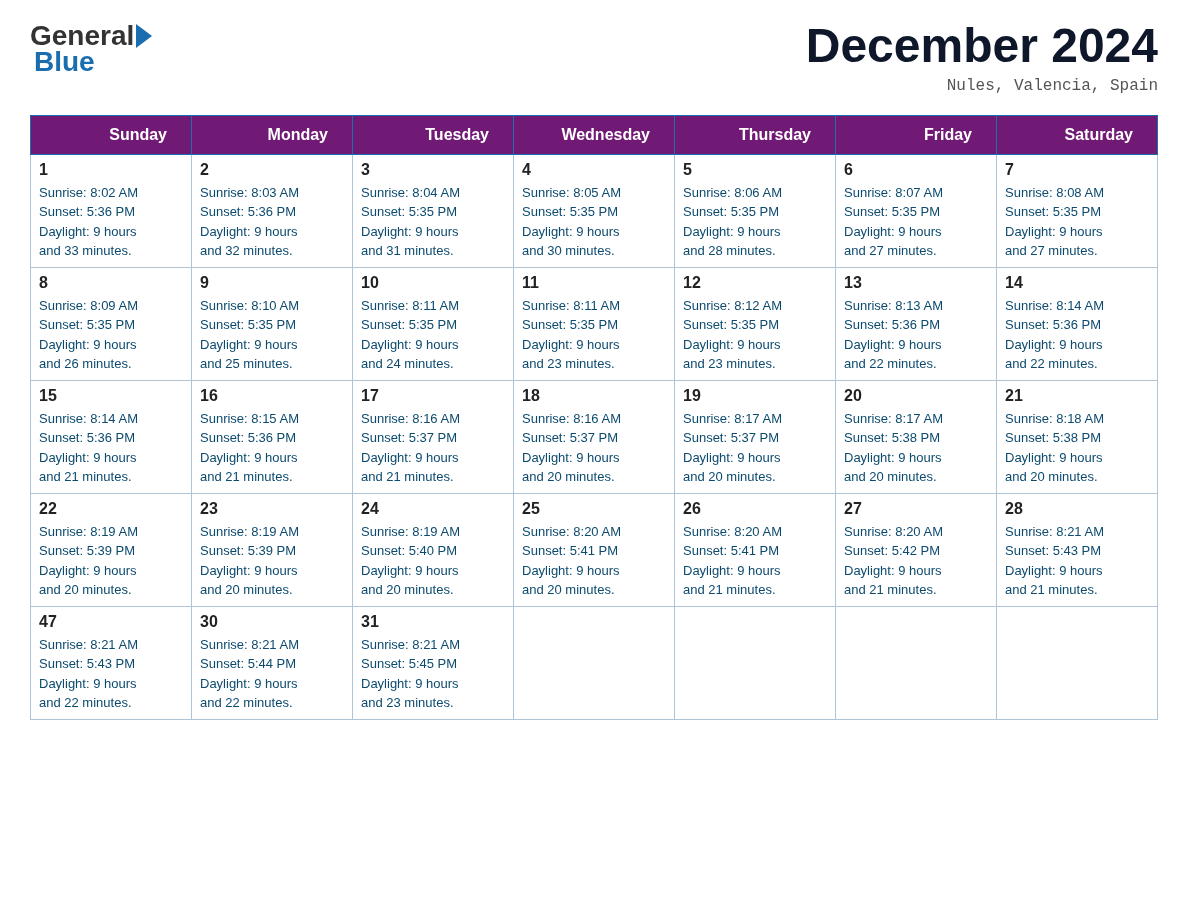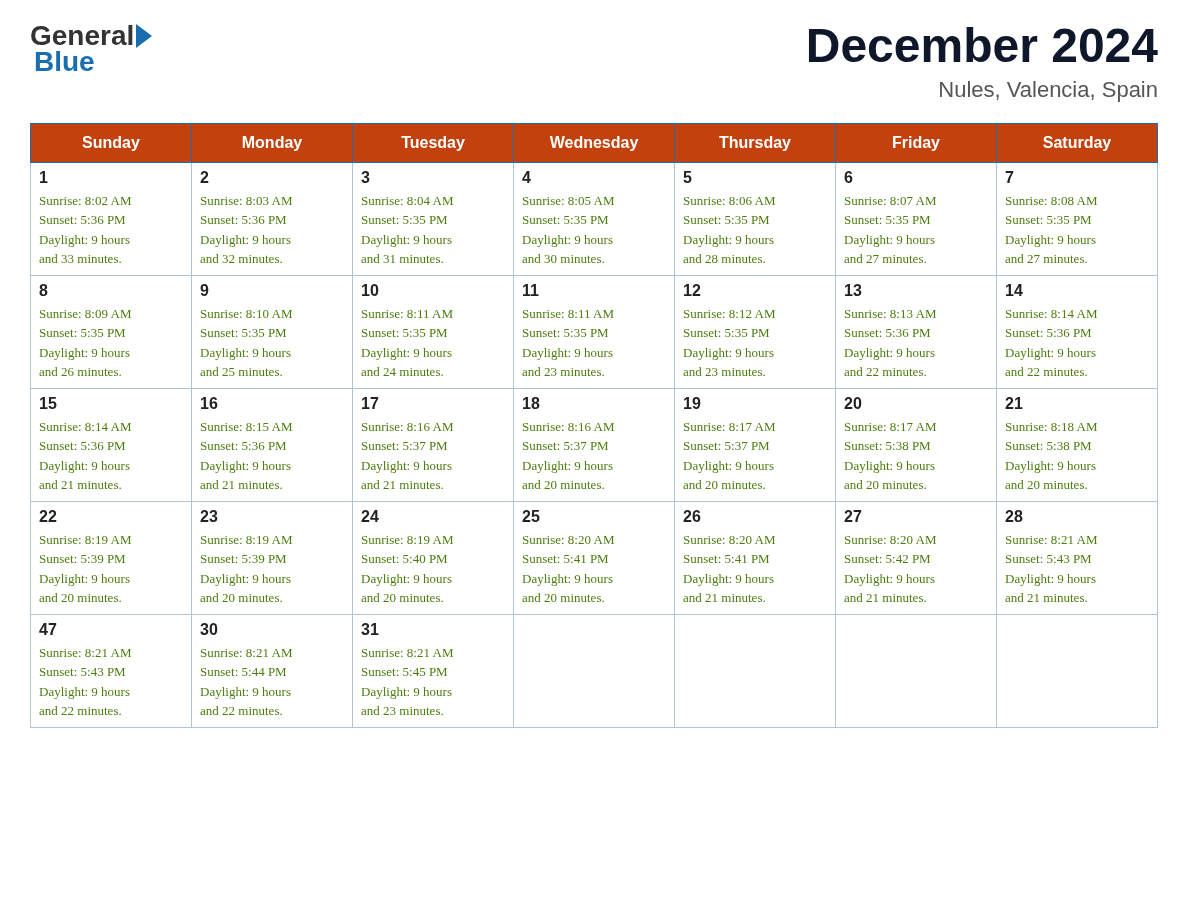--- a/index.html
+++ b/index.html
@@ -29,38 +29,39 @@
     }
 
     .month-title {
       font-size: 48px;
       font-weight: bold;
       color: #0f172a;
       line-height: 1.1;
     }
 
     .location {
-      font-size: 22px;
+      font-size: 16px;
       color: #555;
       margin-top: 4px;
+      font-family: Liberation Mono, monospace;
     }
 
     .calendar-table {
       width: 100%;
       border-collapse: collapse;
       table-layout: fixed;
     }
 
     .calendar-table th {
-      background-color: #c2410c;
+      background-color: #701a75;
       color: #fff;
       font-size: 16px;
       font-weight: 600;
-      padding: 10px 4px;
-      text-align: center;
+      padding: 10px 24px;
+      text-align: right;
       border: 1px solid #1a6dae;
     }
 
     .calendar-table td {
       border: 1px solid #b0c4d8;
       vertical-align: top;
       padding: 6px 8px;
       height: 110px;
       background: #fff;
     }
@@ -73,23 +74,22 @@
     .day-number {
       font-size: 16px;
       font-weight: bold;
       color: #222;
       display: block;
       margin-bottom: 4px;
     }
 
     .day-info {
       font-size: 13px;
-      color: #4d7c0f;
+      color: #0c4a6e;
       line-height: 1.5;
-      font-family: Liberation Serif, serif;
     }
 
     .empty-cell {
       background: #fff;
     }
 
     .logo-wrapper {
       display: flex;
       flex-direction: column;
       align-items: flex-start;

